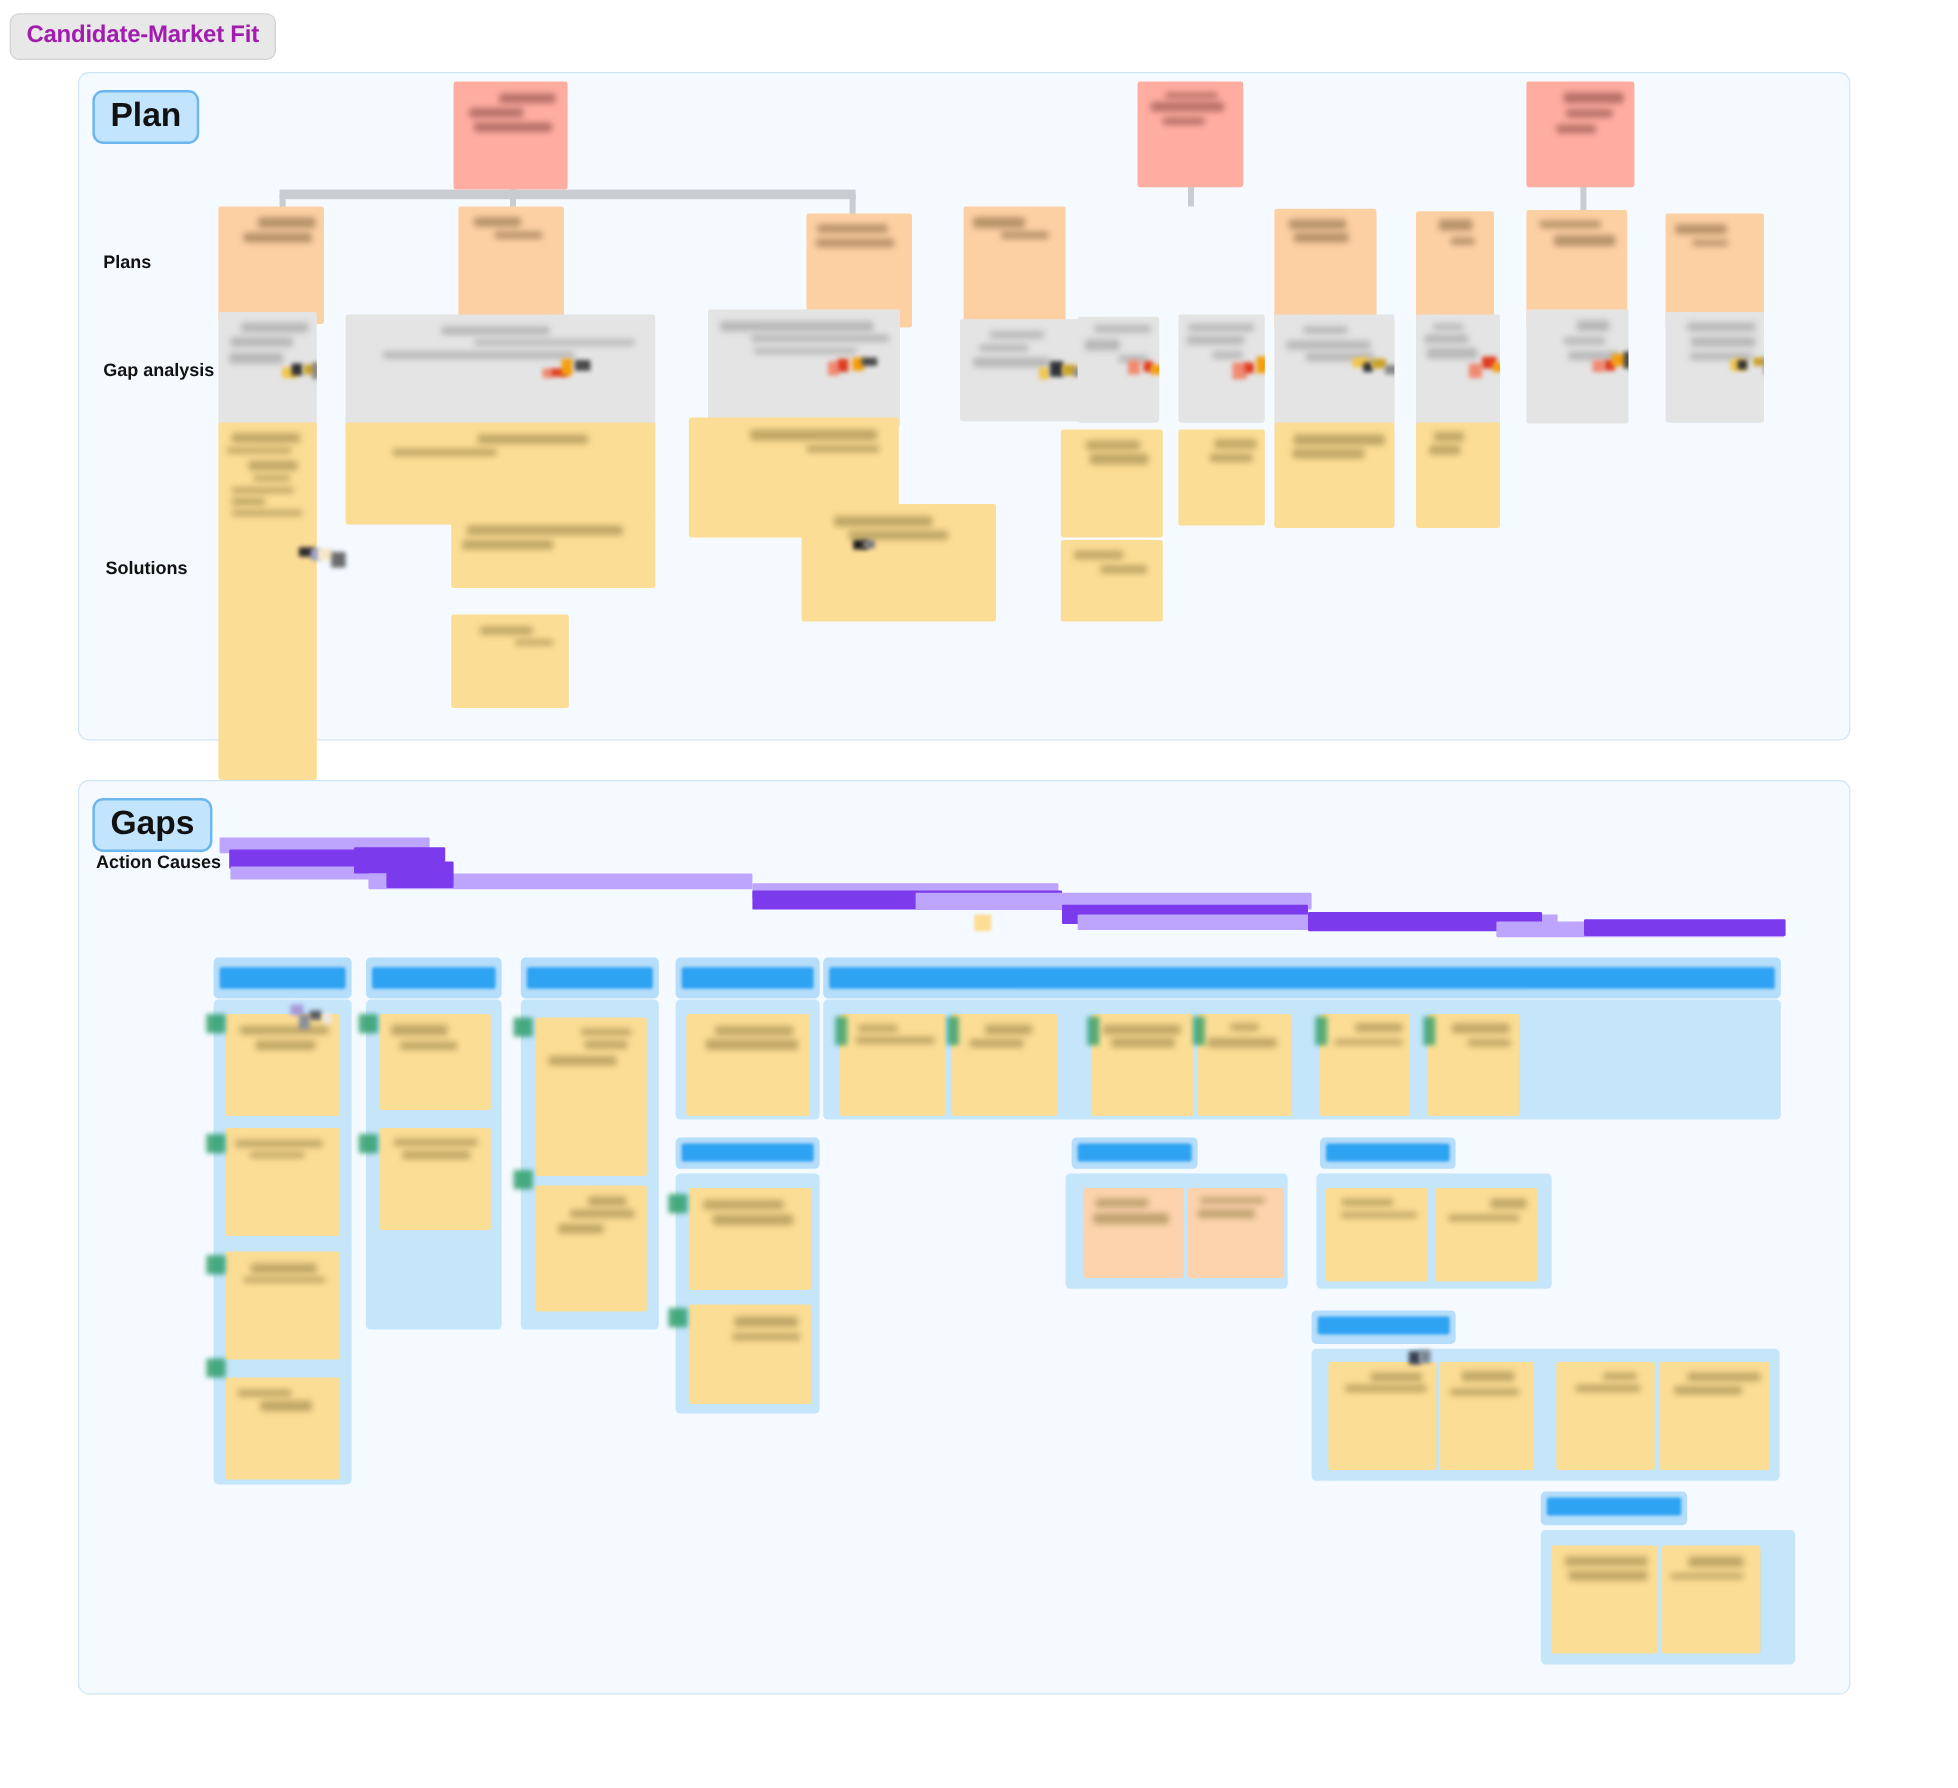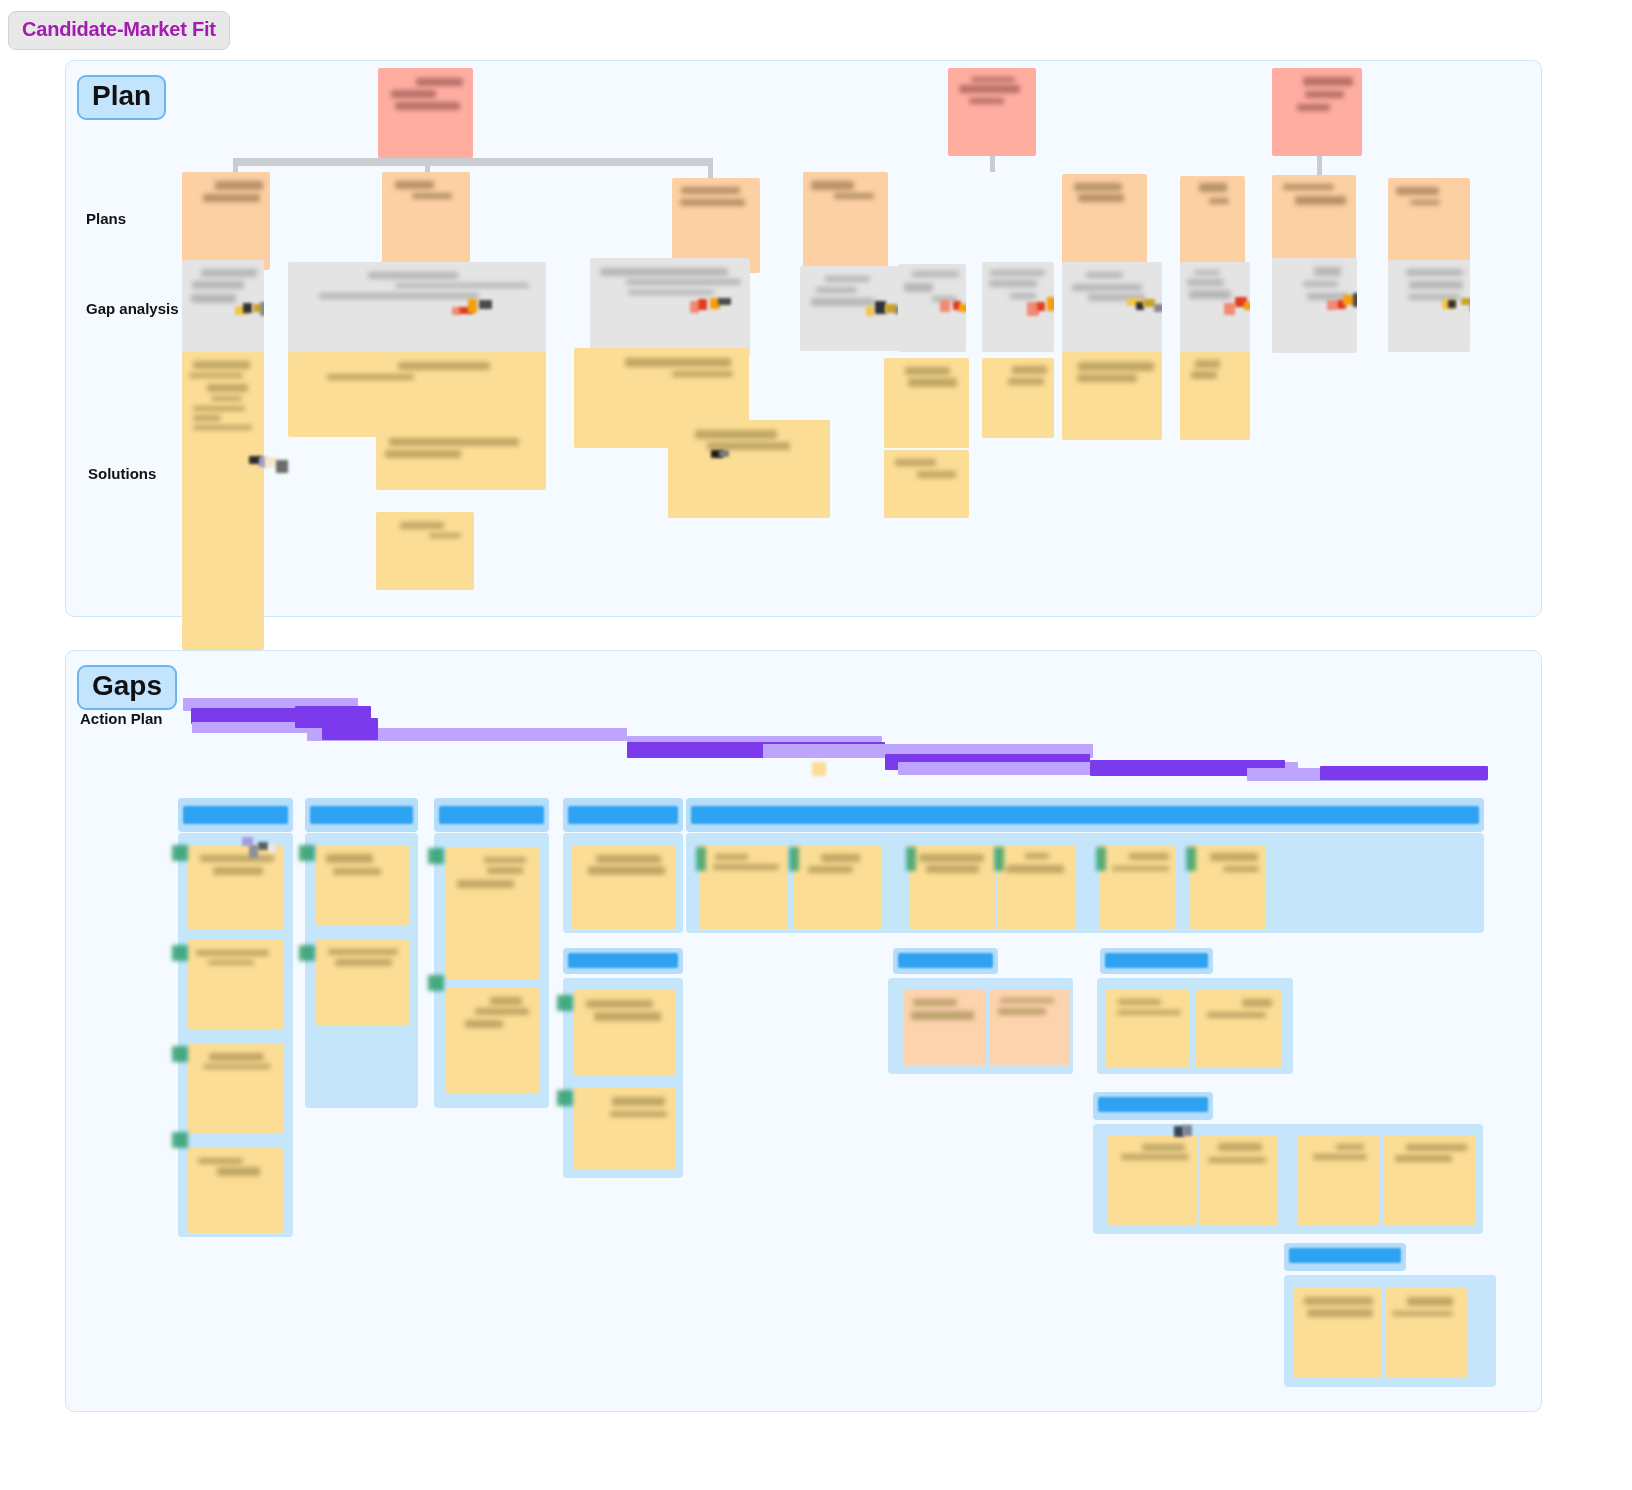--- a/index.html
+++ b/index.html
@@ -84,21 +84,21 @@
 <div class="frame" id="frame-gaps"></div>
 <div class="frame" id="frame-plan"></div>
 
 <div class="frame-chip" style="left:77px;top:75px;">Plan</div>
 <div class="frame-chip" style="left:77px;top:665px;">Gaps</div>
 
 <div class="row-label" style="left:86px;top:102px;">Issues</div>
 <div class="row-label" style="left:86px;top:210px;">Plans</div>
 <div class="row-label" style="left:86px;top:300px;">Gap analysis</div>
 <div class="row-label" style="left:88px;top:465px;">Solutions</div>
-<div class="row-label" style="left:80px;top:710px;">Action Plan</div>
+<div class="row-label" style="left:80px;top:710px;">Action Causes</div>
 
 <div id="layer-gaps">
     <div class="conn" style="left: 233px; top: 158px; width: 480px; height: 8px;"></div>
     <div class="conn" style="left: 425px; top: 125px; width: 5px; height: 48px;"></div>
     <div class="conn" style="left: 233px; top: 162px; width: 5px; height: 14px;"></div>
     <div class="conn" style="left: 708px; top: 162px; width: 5px; height: 22px;"></div>
     <div class="conn" style="left: 990px; top: 150px; width: 5px; height: 22px;"></div>
     <div class="conn" style="left: 1317px; top: 150px; width: 5px; height: 32px;"></div>
     <div class="note n-pink" style="left: 378px; top: 68px; width: 95px; height: 90px;">
       <div class="shadow"></div>

